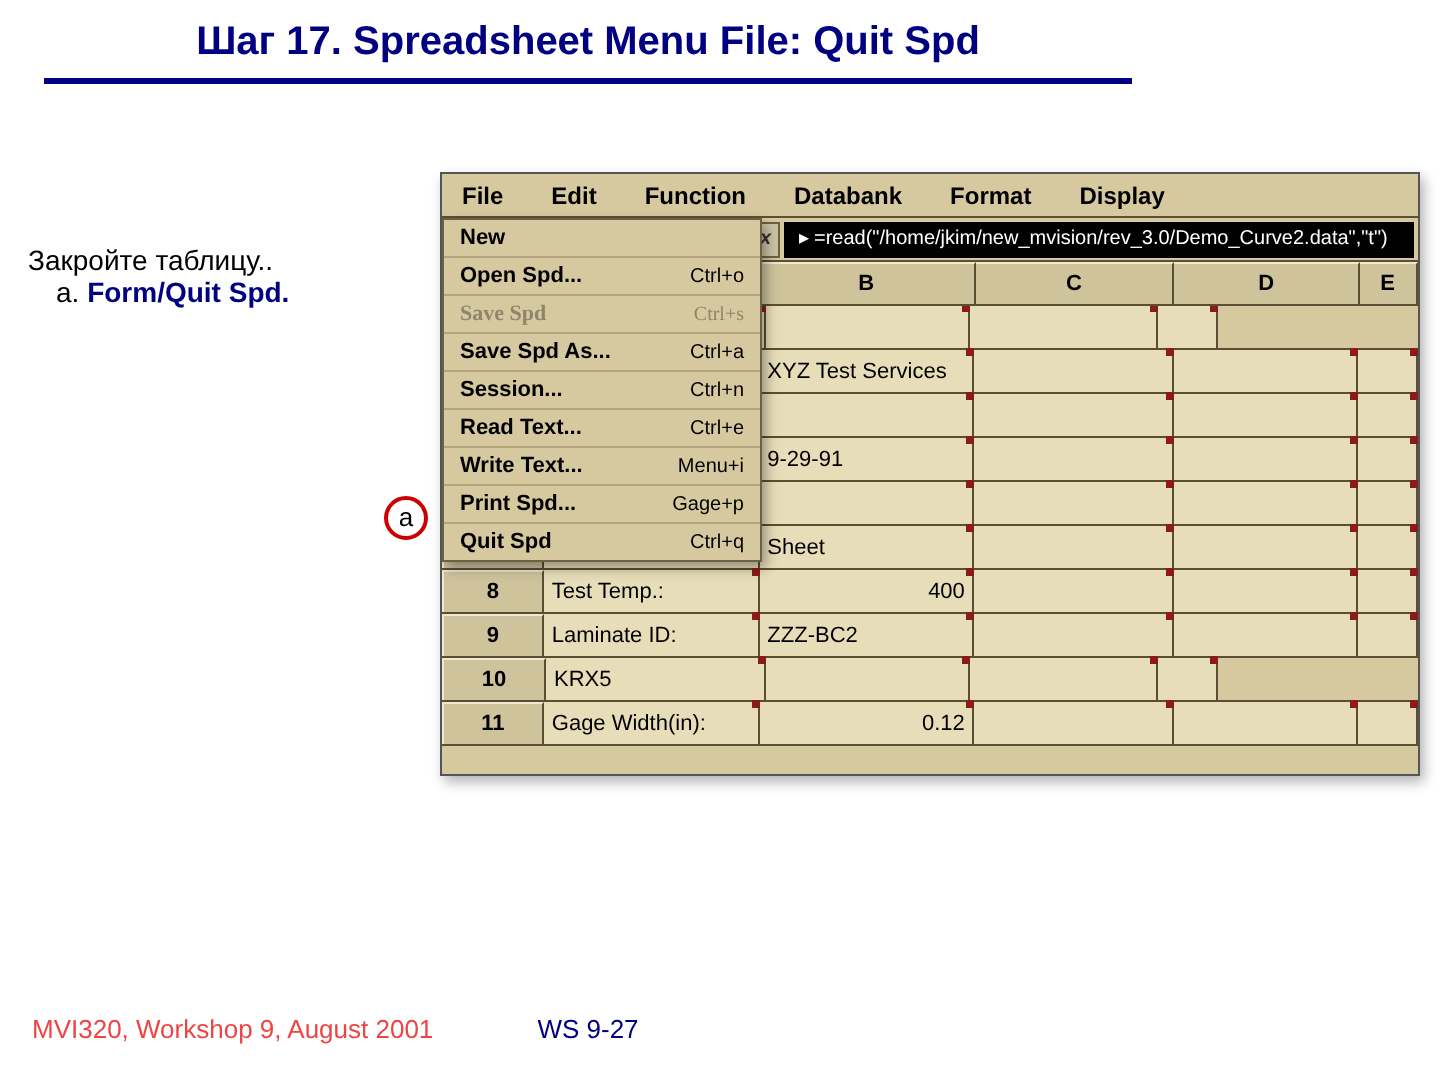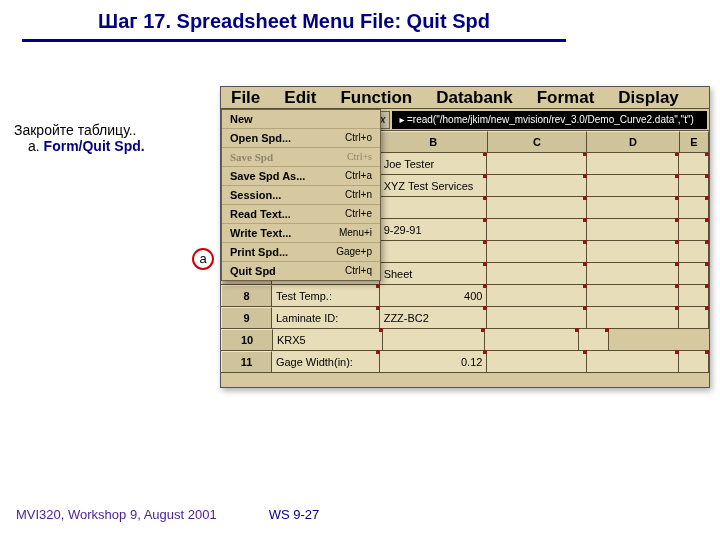--- a/index.html
+++ b/index.html
@@ -4,26 +4,26 @@
 <style>
   * { box-sizing: border-box; margin: 0; padding: 0; }
   body { width: 720px; height: 540px; background: #fff; font-family: Arial, sans-serif; overflow: hidden; }
   .slide { position: relative; width: 588px; height: 540px; }
   .title { text-align: center; font-size: 20px; font-weight: bold; color: #000080; padding-top: 10px; }
   .hr { height: 3px; background: #000080; margin: 6px 22px 0 22px; }
   .instr { position: absolute; left: 14px; top: 122px; font-size: 14px; color: #000; }
   .instr .line1 { }
   .instr .line2 { color: #000080; font-weight: bold; margin-left: 14px; }
   .instr .line2 .a { color: #000; font-weight: normal; }
-  .footer-left { position: absolute; left: 16px; bottom: 18px; color: #4c1d95; font-size: 13px; }
+  .footer-left { position: absolute; left: 16px; bottom: 18px; color: #ef4444; font-size: 13px; }
   .footer-center { position: absolute; left: 0; right: 0; bottom: 18px; text-align: center; color: #000080; font-size: 13px; }
   .callout-a { position: absolute; left: 192px; top: 248px; width: 22px; height: 22px; border: 2px solid #c00; border-radius: 50%; text-align: center; line-height: 18px; font-size: 13px; color: #000; background: #fff; }
 
   .app { position: absolute; left: 220px; top: 86px; width: 490px; height: 302px; background: #d6c9a0; border: 1px solid #555; box-shadow: 2px 3px 6px rgba(0,0,0,0.3); overflow: hidden; font-family: "Helvetica", Arial, sans-serif; }
-  .menubar { display: flex; align-items: center; gap: 24px; height: 22px; background: #d6c9a0; border-bottom: 1px solid #5a5035; padding-left: 10px; font-size: 17px; font-weight: bold; color: #000; }
+  .menubar { display: flex; align-items: center; gap: 24px; height: 22px; background: #d6c9a0; border-bottom: 1px solid #5a5035; padding-left: 10px; font-size: 12px; font-weight: bold; color: #000; }
   .menubar .menu-item { cursor: default; }
   .toolbar { height: 22px; background: #d6c9a0; border-bottom: 1px solid #5a5035; display: flex; align-items: center; padding-left: 105px; }
   .tool-btn { width: 20px; height: 18px; background: #ccc3a5; border: 1px solid #6b6245; margin-right: 2px; display: flex; align-items: center; justify-content: center; font-size: 10px; font-weight: bold; color: #333; }
   .formula-bar { flex: 1; height: 18px; background: #000; color: #fff; font-size: 10px; line-height: 18px; padding-left: 4px; display: flex; align-items: center; white-space: nowrap; border: 1px solid #000; margin-right: 2px; }
   .formula-bar .angle { display:inline-block; width: 10px; text-align:center; color:#fff; }
 
   .grid { position: absolute; left: 0; right: 0; top: 44px; bottom: 0; font-size: 11px; }
   .grid-row { display: flex; height: 22px; border-bottom: 1px solid #5a4f33; }
   .rowhead { width: 52px; background: #cfc39c; border-right: 1px solid #5a4f33; display: flex; align-items: center; justify-content: center; font-weight: bold; color: #000; border-top: 1px solid #efe8cf; border-left: 1px solid #efe8cf; }
   .colhead-row .rowhead { background: #cfc39c; }
@@ -31,21 +31,21 @@
   .cell { background: #e8ddb9; border-right: 1px solid #5a4f33; display: flex; align-items: center; padding: 0 4px; color: #000; position: relative; }
   .cell.right { justify-content: flex-end; }
   .cell .tick { position:absolute; right:-1px; top:-1px; width:4px; height:4px; background:#8b1a1a; }
   .cA { width: 110px; }
   .cB { width: 110px; }
   .cC { width: 102px; }
   .cD { width: 94px; }
   .cE { width: 30px; }
 
   .dropdown { position: absolute; left: 0; top: 22px; width: 160px; background: #d6c9a0; border: 1px solid #6b6245; box-shadow: 2px 3px 6px rgba(0,0,0,0.35); z-index: 20; }
-  .dropdown .dd-item { display: flex; justify-content: space-between; align-items: flex-start; padding: 3px 8px; font-size: 11px; font-weight: bold; color: #000; border-bottom: 1px solid #b3a67e; }
+  .dropdown .dd-item { display: flex; justify-content: space-between; align-items: center; padding: 3px 8px; font-size: 11px; font-weight: bold; color: #000; border-bottom: 1px solid #b3a67e; }
   .dropdown .dd-item.disabled { color: #8f856b; font-family: Liberation Serif, serif; }
   .dropdown .dd-item .shortcut { font-weight: normal; font-size: 10px; }
   .dropdown .dd-item:last-child { border-bottom: none; }
 </style>
 </head>
 <body>
 
 <div class="slide">
   <div class="title">Шаг 17.  Spreadsheet Menu File:  Quit Spd</div>
   <div class="hr"></div>
@@ -131,21 +131,20 @@
         <div class="colhead cA"></div>
         <div class="colhead cB">B</div>
         <div class="colhead cC">C</div>
         <div class="colhead cD">D</div>
         <div class="colhead cE">E</div>
       </div>
       <div id="grid-body">
           <div class="grid-row">
             <div class="rowhead"></div>
             <div class="cell cA">neer:<div class="tick"></div></div>
-            <div class="cell cB">Joe Tester<div class="tick"></div></div>
             <div class="cell cC">
               <div class="tick"></div>
             </div>
             <div class="cell cD">
               <div class="tick"></div>
             </div>
             <div class="cell cE">
               <div class="tick"></div>
             </div>
           </div>

